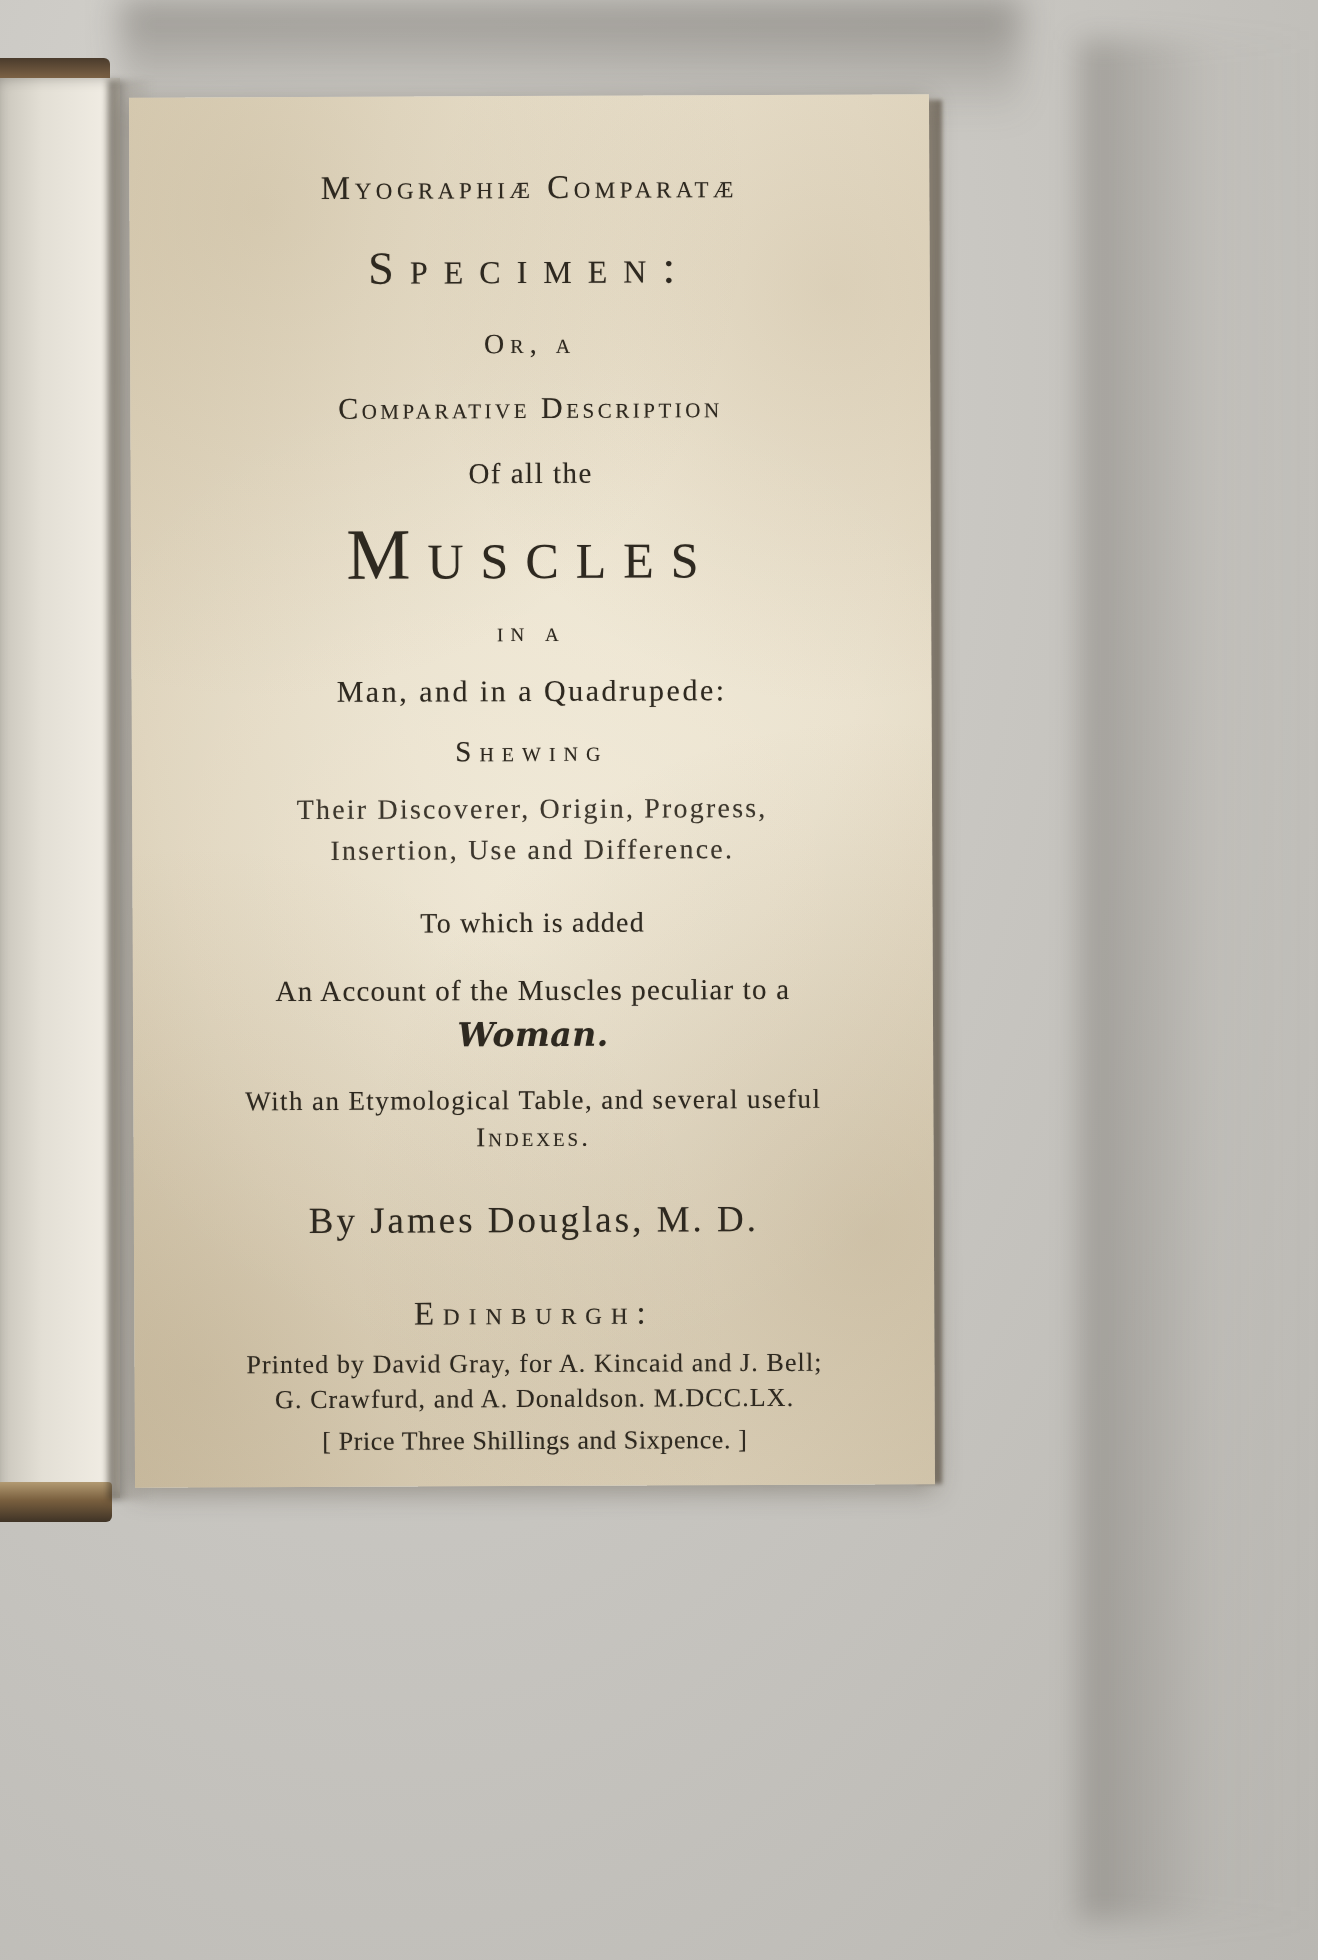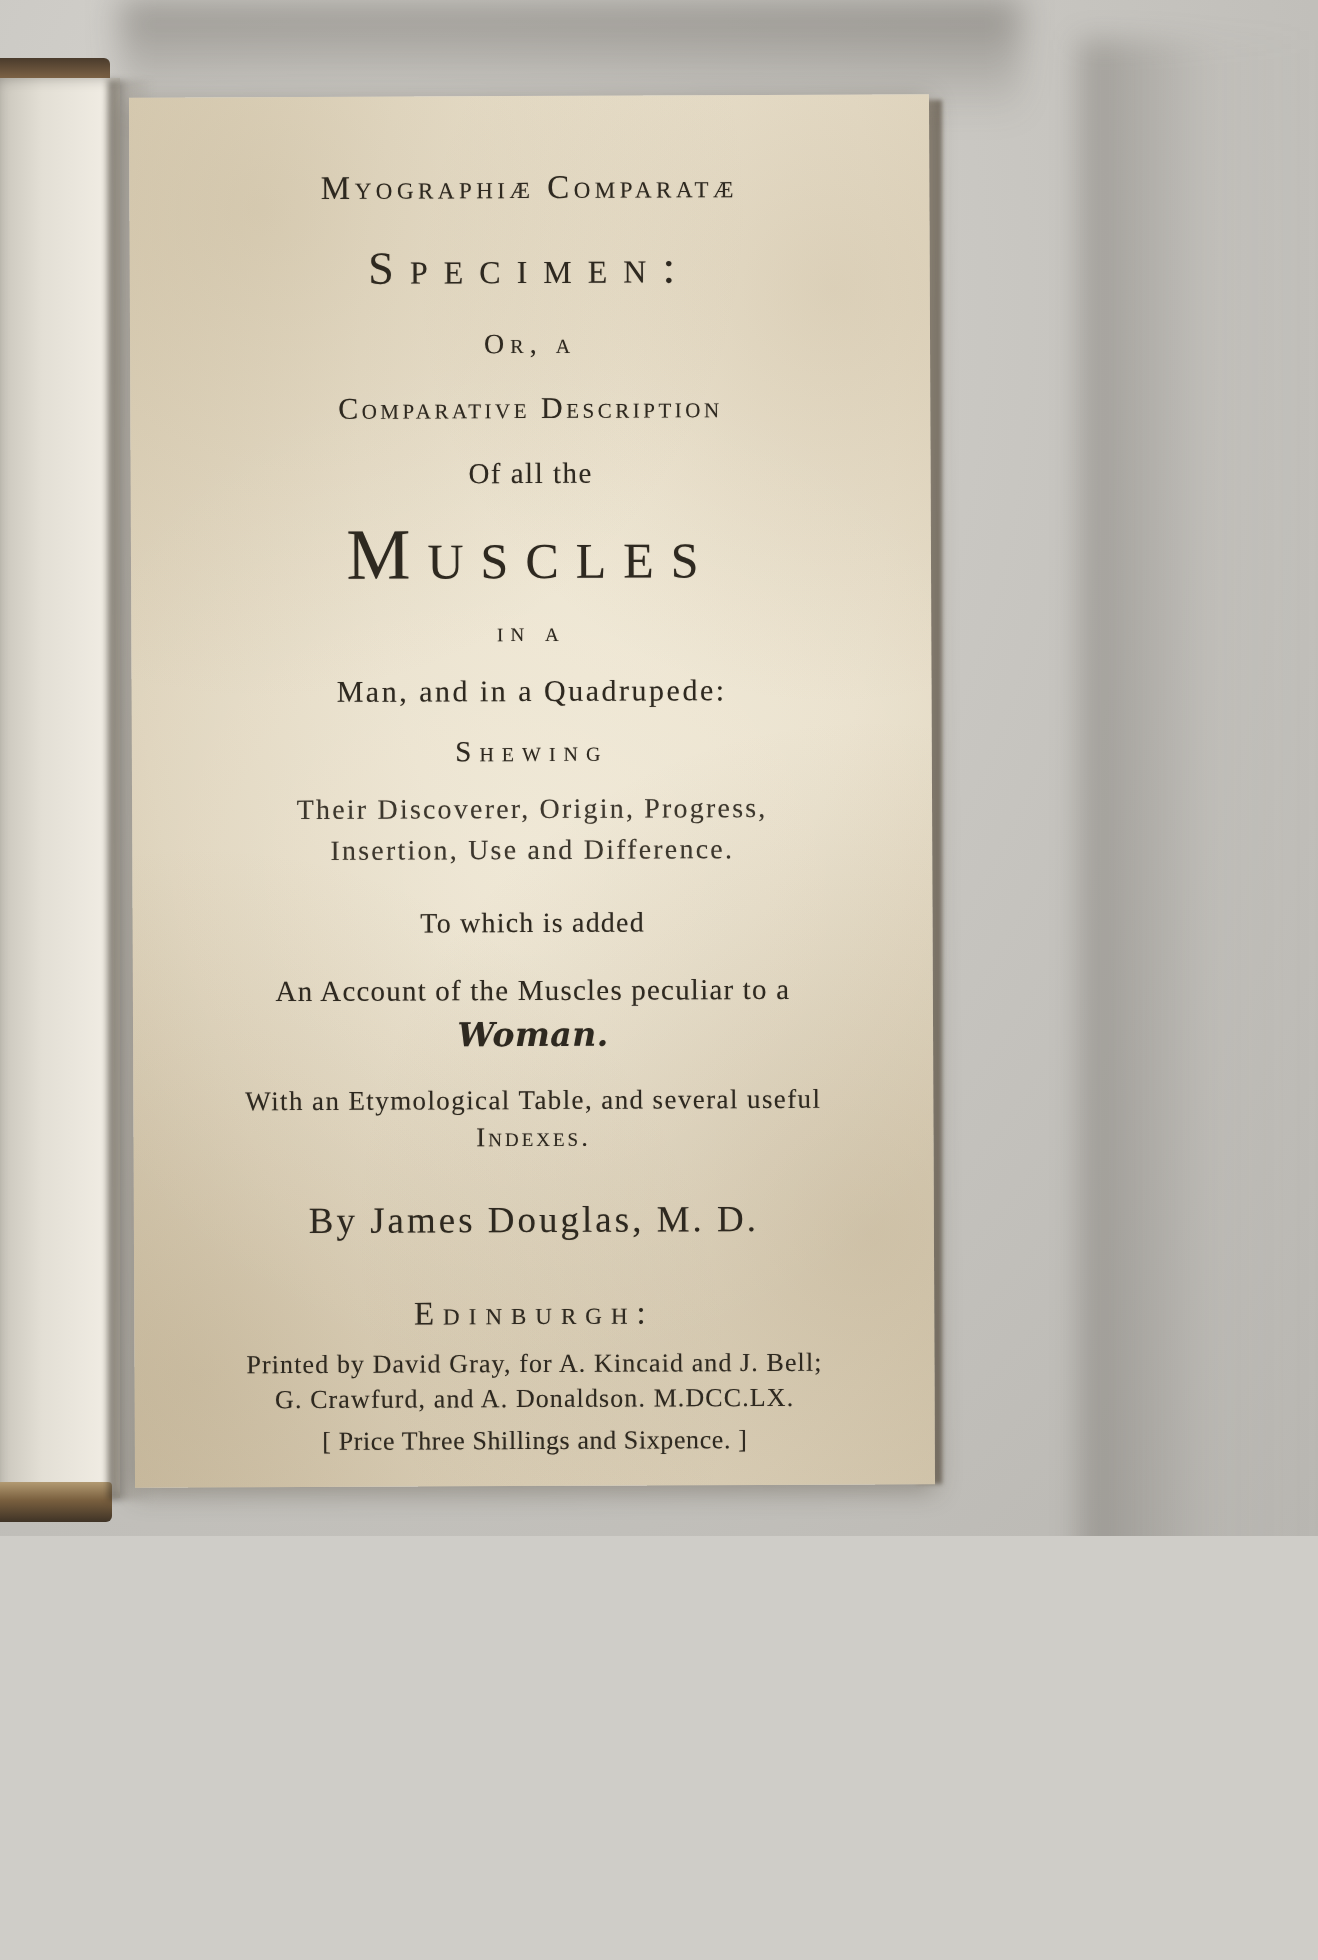--- a/index.html
+++ b/index.html
@@ -11,21 +11,21 @@
     width: 1318px;
     height: 1960px;
     overflow: hidden;
     font-family: "Liberation Serif", serif;
   }
 
   
   #photo {
     position: relative;
     width: 1318px;
-    height: 1536px;
+    height: 1960px;
     background:
       radial-gradient(ellipse at 30% 20%, #d8d6d1 0%, #c9c7c2 45%, #b9b7b2 100%);
     overflow: hidden;
   }
 
   
   .table-shadow {
     position: absolute;
     left: 1080px;
     top: 40px;

